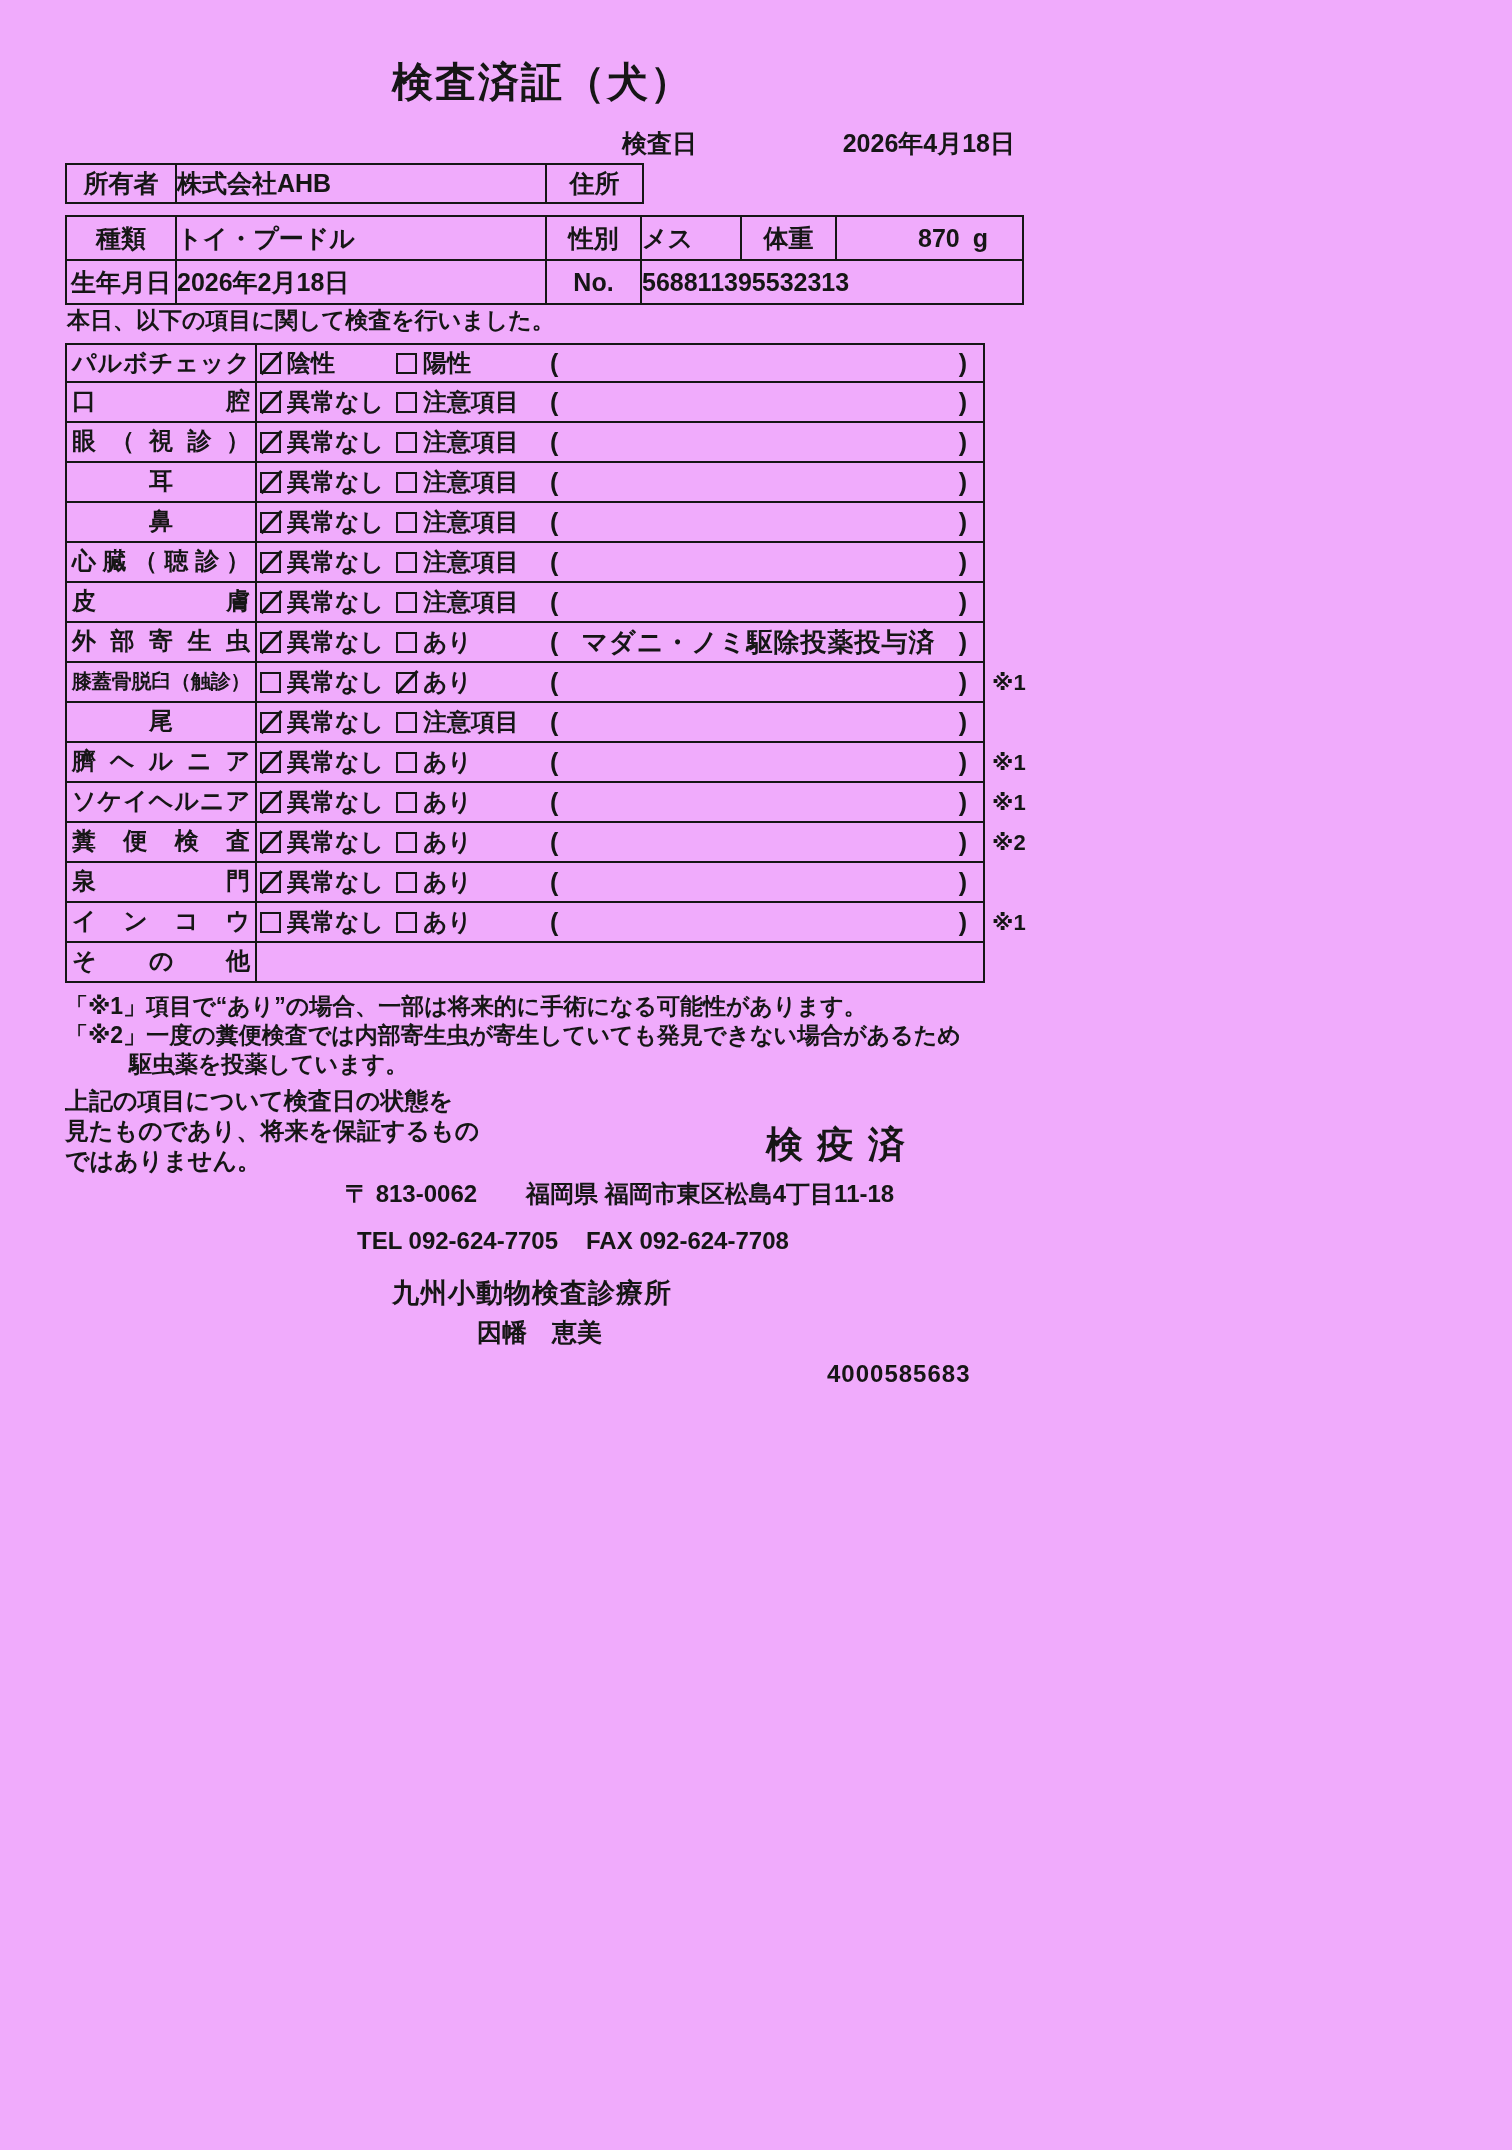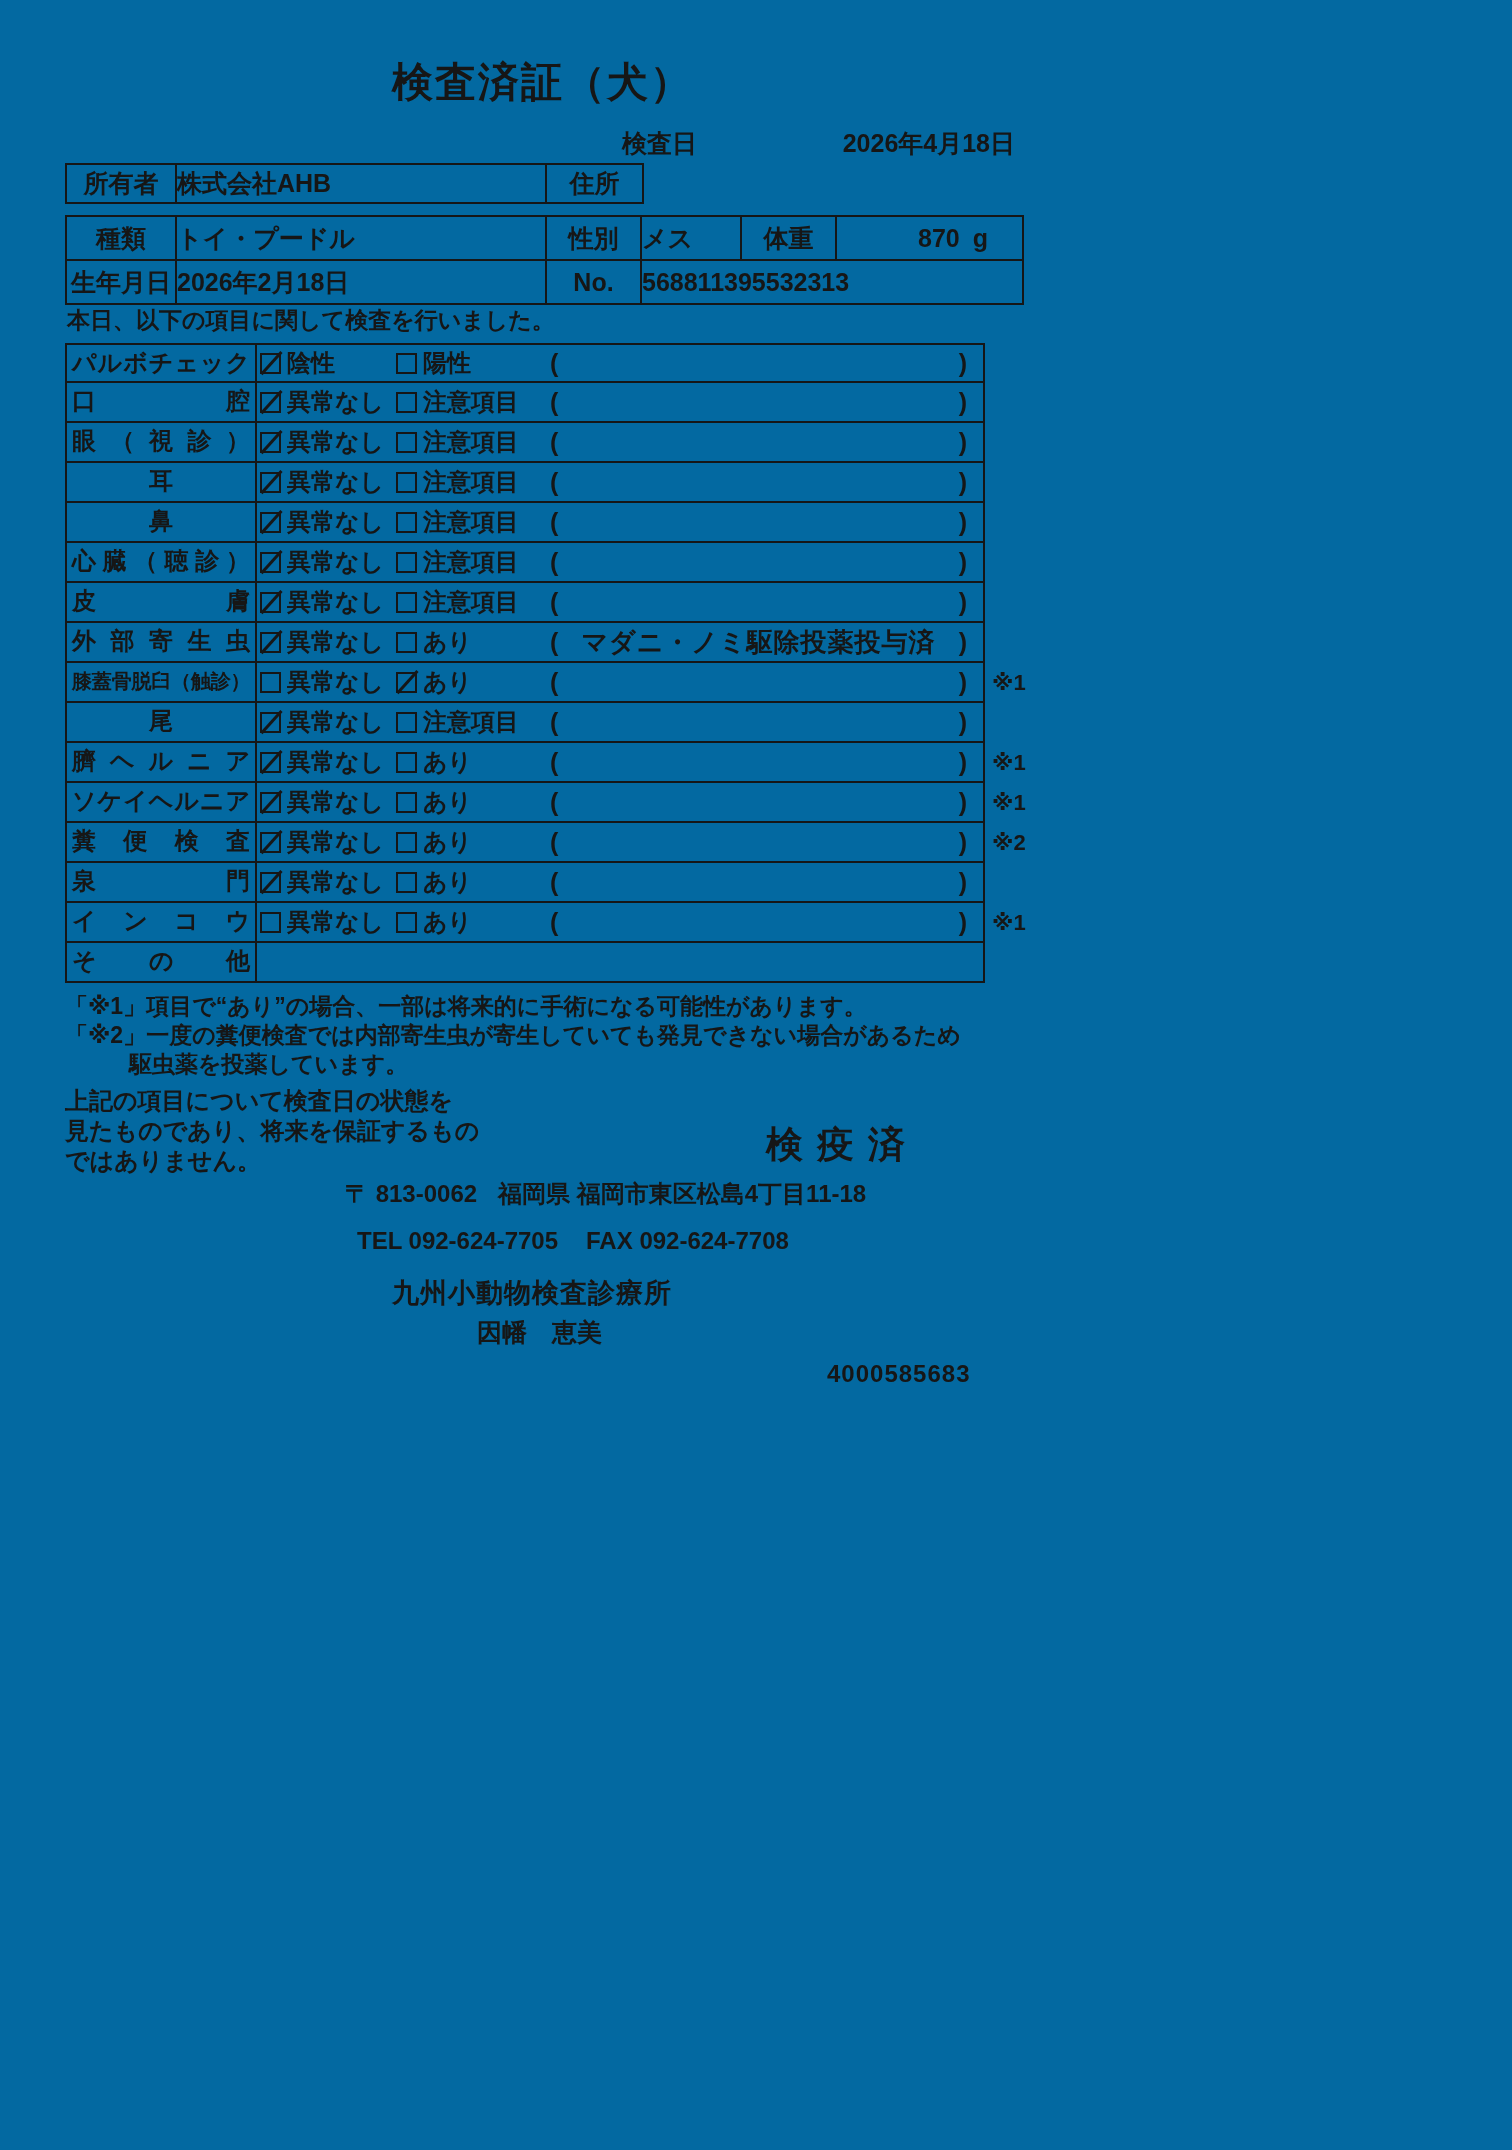--- a/index.html
+++ b/index.html
@@ -1,19 +1,19 @@
 <!DOCTYPE html>
 <html><head>
 <meta charset="utf-8">
 <style>
   html,body{margin:0;padding:0;background:#e8e8e8;}
   .page{
     position:relative;
     width:1512px;height:2150px;
-    background:#0369a1;
+    background:#f0abfc;
     font-family:"Liberation Sans","DejaVu Sans",sans-serif;
     color:#161616;
     font-weight:bold;
     overflow:hidden;
     margin:0 auto;
   }
   
   .title{
     position:absolute;top:55px;left:65px;width:955px;
     margin:0;text-align:center;
@@ -94,21 +94,21 @@
   }
   
   .notes{position:absolute;top:992px;left:65px;font-size:23px;line-height:29px;}
   .notes .indent{padding-left:64px;}
   .disclaimer{position:absolute;top:1086px;left:65px;font-size:24px;line-height:30px;}
   
   .stamp{
     position:absolute;top:1120px;left:766px;
     font-size:37px;letter-spacing:14px;white-space:nowrap;
   }
-  .postal-line{position:absolute;top:1178px;left:345px;display:flex;gap:21px;font-size:24px;}
+  .postal-line{position:absolute;top:1178px;left:345px;display:flex;gap:49px;font-size:24px;}
   .tel-line{position:absolute;top:1227px;left:357px;display:flex;gap:28px;font-size:24px;}
   .clinic{position:absolute;top:1275px;left:392px;font-size:27px;letter-spacing:1px;}
   .vet{position:absolute;top:1316px;left:477px;font-size:25px;}
   .serial{position:absolute;top:1360px;left:827px;font-size:24px;letter-spacing:1px;}
 </style>
 </head>
 <body>
 
 <div class="page">
 

